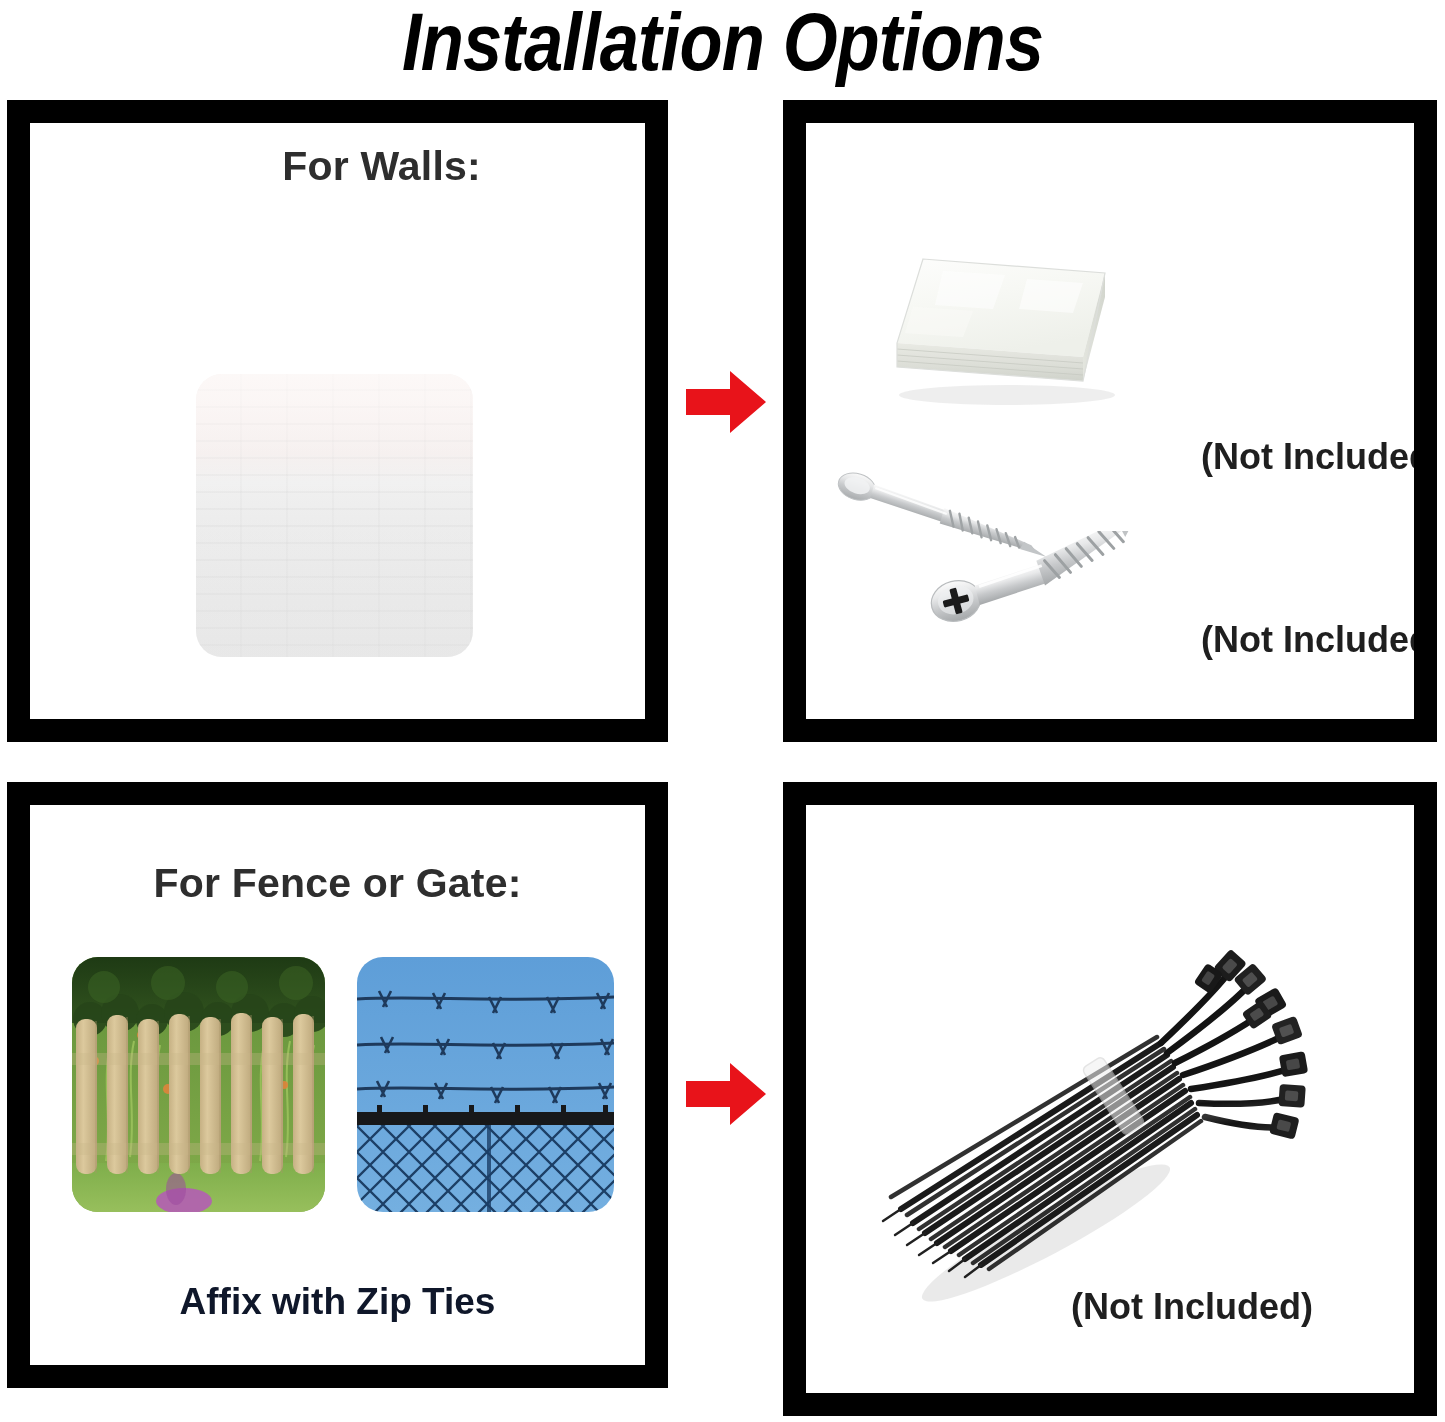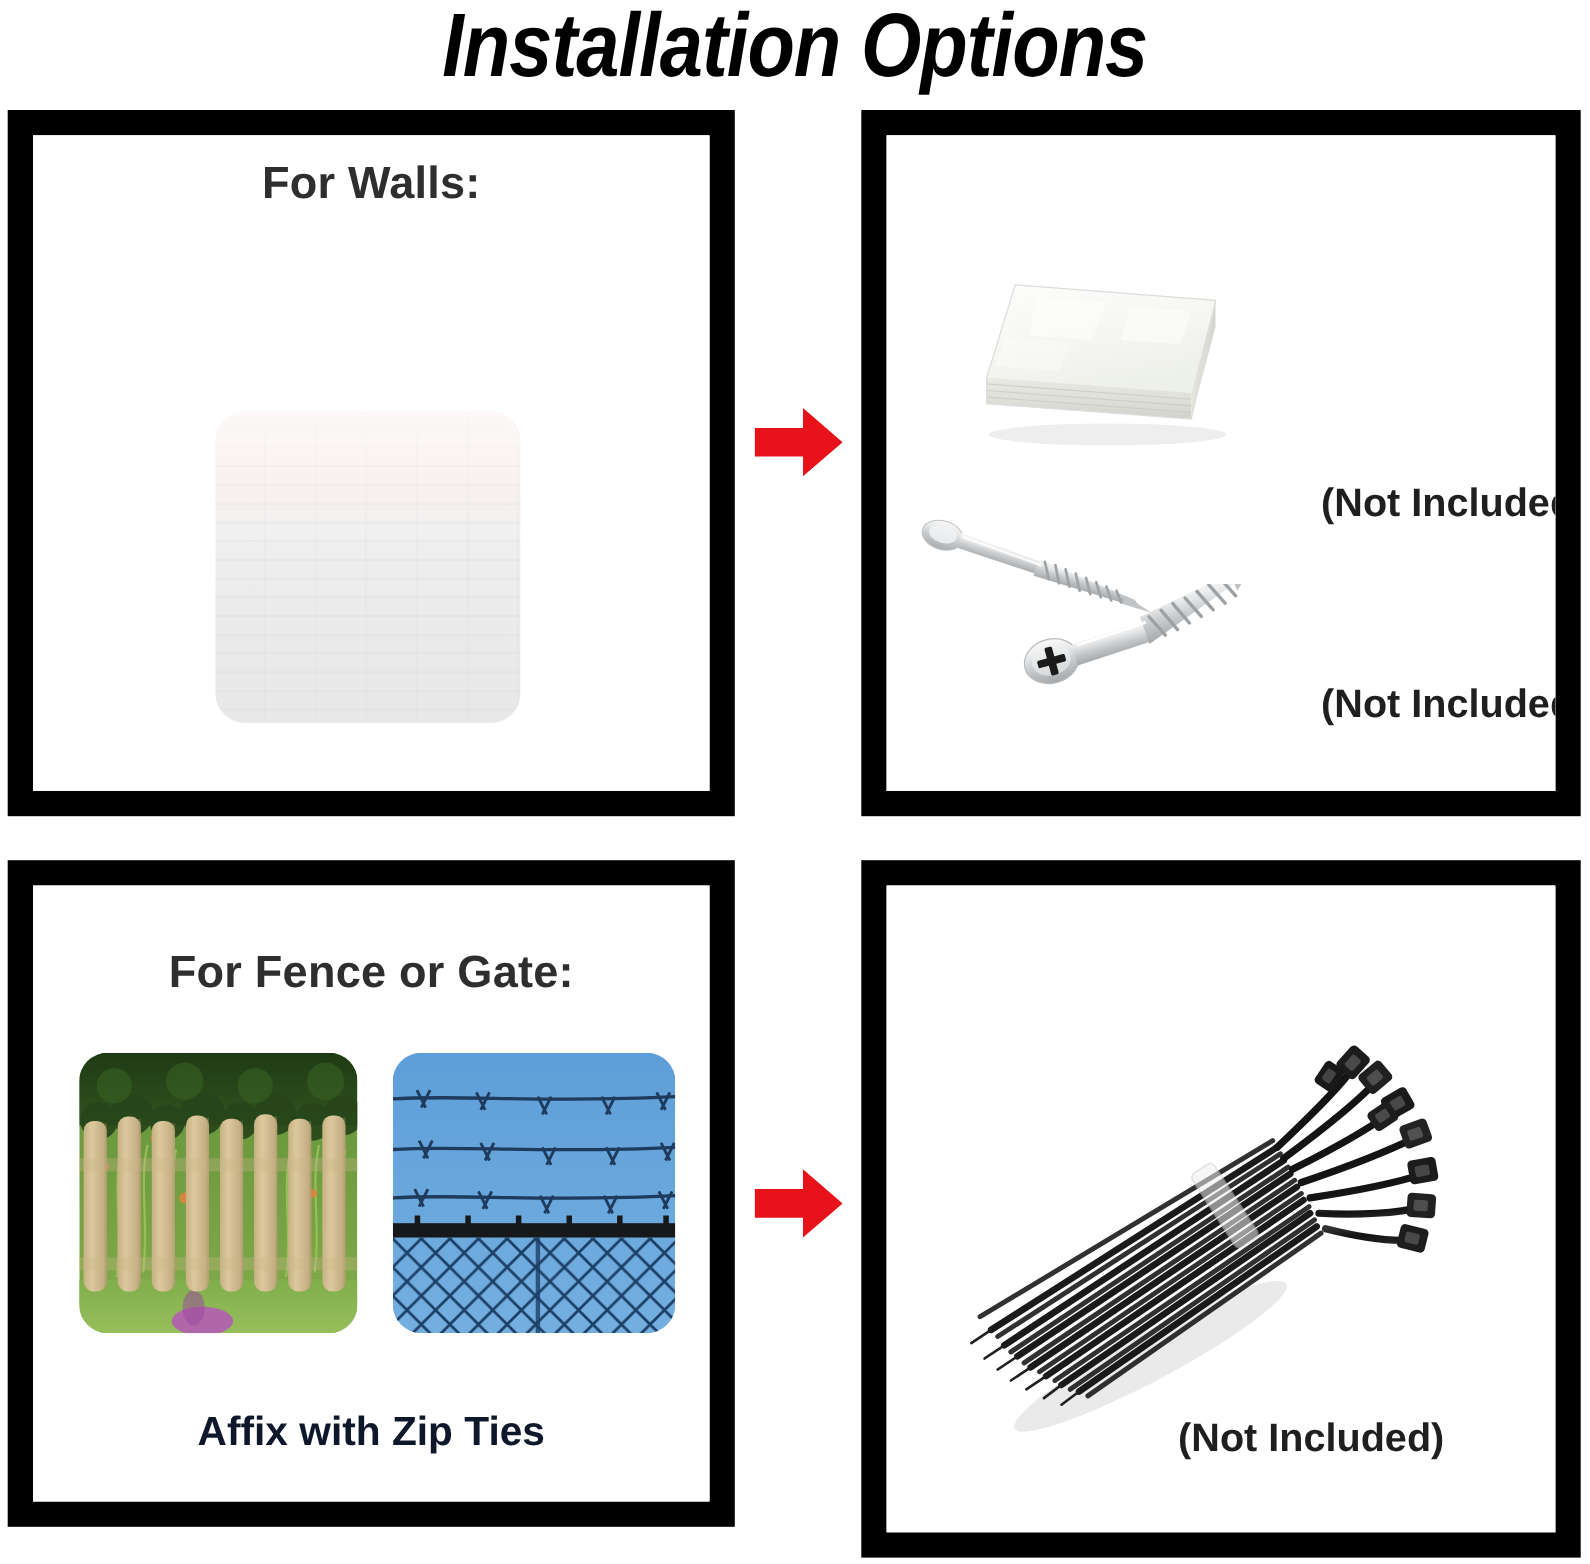--- a/index.html
+++ b/index.html
@@ -171,21 +171,21 @@
   svg { display: block; }
 </style>
 </head>
 <body>
 
 <div class="title">Installation Options</div>
 
 <div class="panel" id="panel-walls">
   <div class="panel-inner">
 
-    <div class="panel-heading" style="top:20px;">For Walls:</div>
+    <div class="panel-heading" style="top:20px;margin-left:44px;">For Walls:</div>
 
     <div class="wall-swatch">
       <div class="brick-rows"></div>
       <div class="brick-joints"></div>
       <div class="wash"></div>
     </div>
 
     <div class="caption" style="top:590px;">Affix with Screws</div>
 
   </div>

